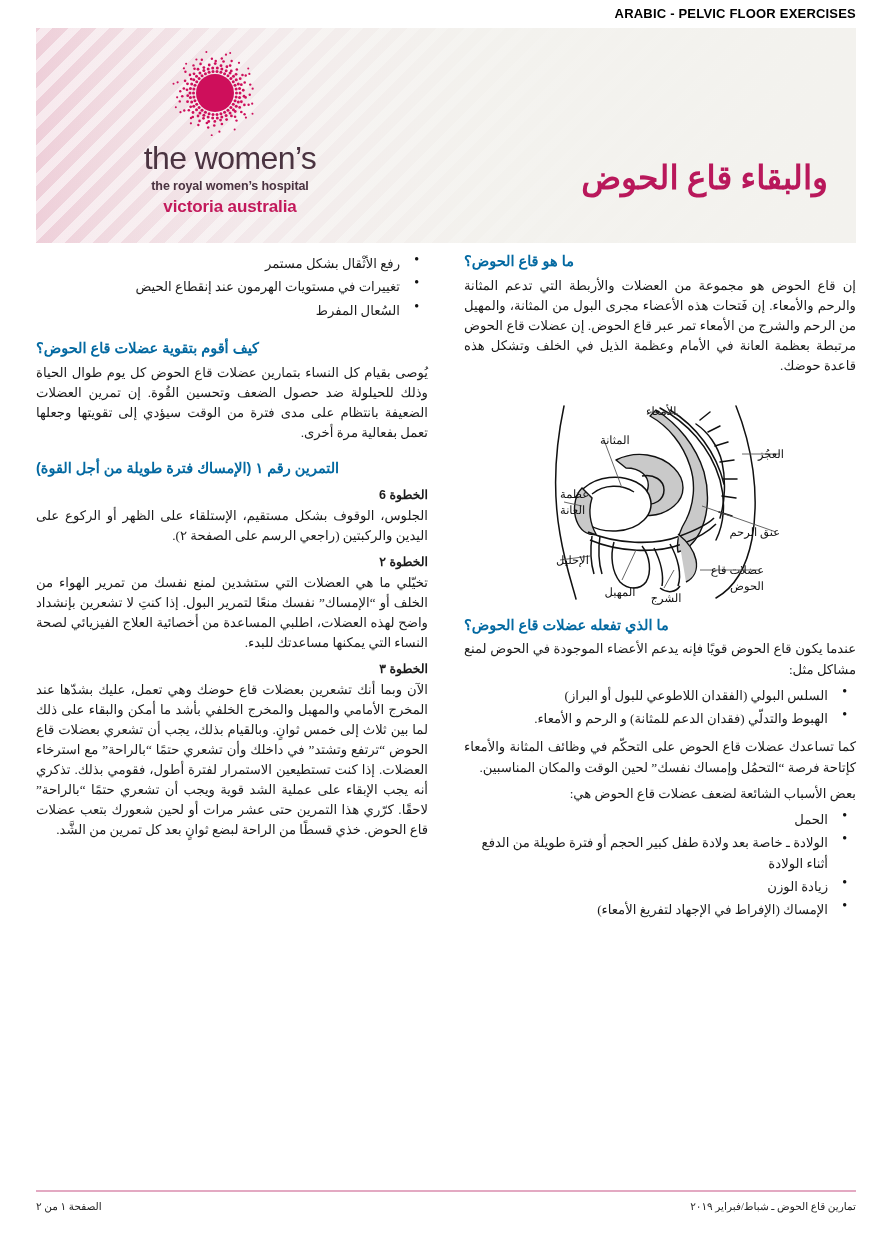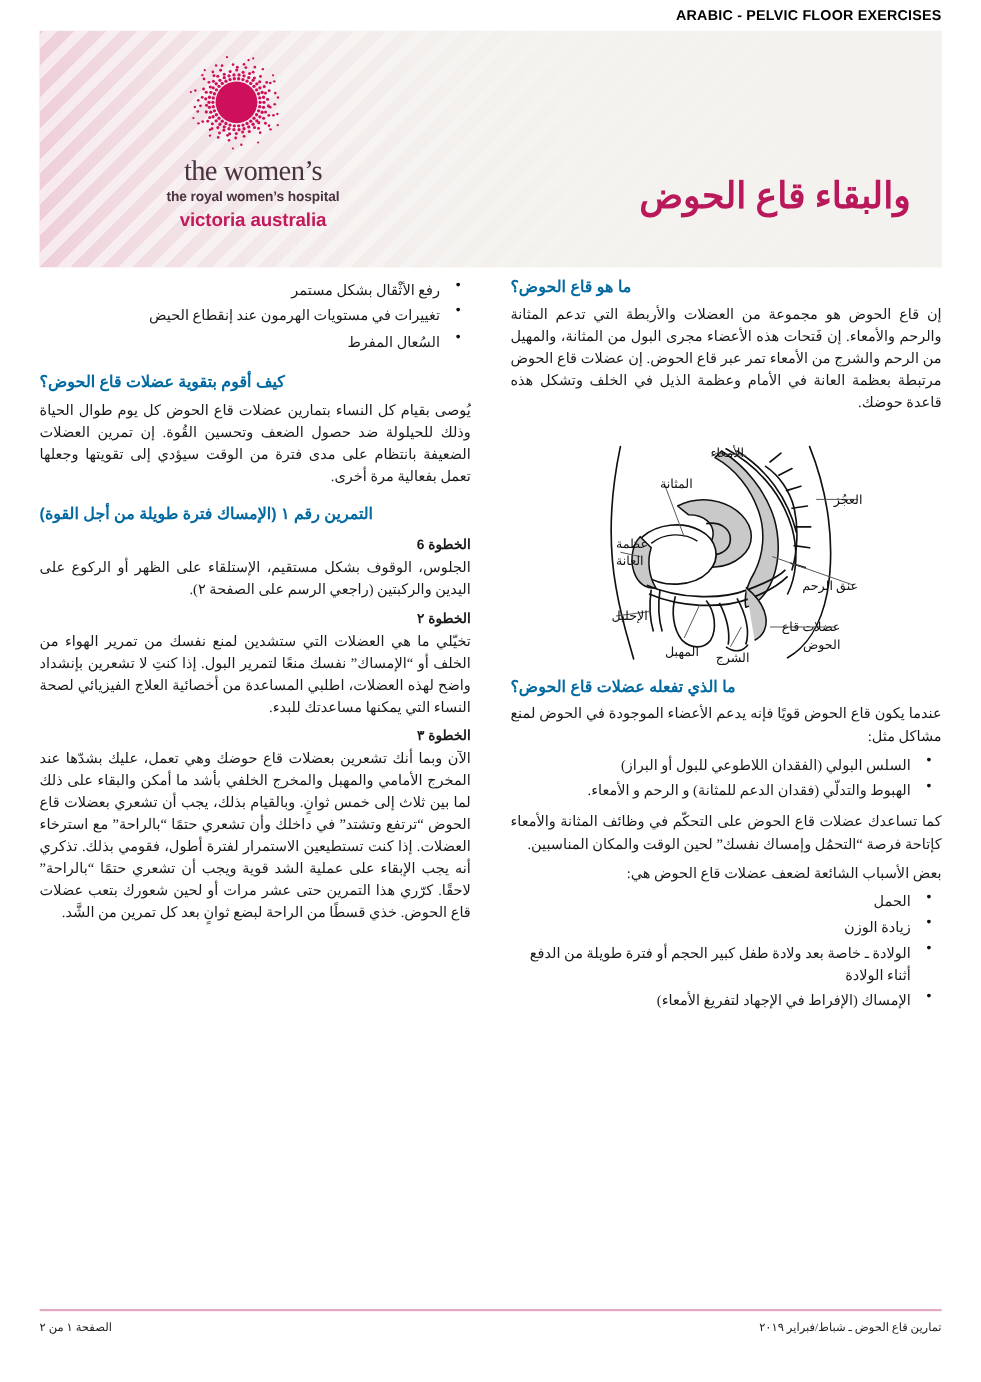--- a/index.html
+++ b/index.html
@@ -78,22 +78,22 @@
   }
   .logo-word {
     position: absolute;
     left: 0;
     top: 92px;
     width: 180px;
     text-align: center;
     direction: ltr;
   }
   .logo-the-womens {
-    font-family: Liberation Serif, serif;
-    font-size: 26px;
+    font-family: Liberation Sans, sans-serif;
+    font-size: 32px;
     font-weight: 400;
     color: #4a3340;
     letter-spacing: -.6px;
     line-height: 1.05;
   }
   .logo-sub {
     font-family: "Liberation Sans", sans-serif;
     font-size: 12.5px;
     font-weight: 700;
     color: #4a3340;
@@ -494,22 +494,22 @@
     <p class="body">عندما يكون قاع الحوض قويًا فإنه يدعم الأعضاء الموجودة في الحوض لمنع مشاكل مثل:</p>
     <ul class="bul">
       <li>السلس البولي (الفقدان اللاطوعي للبول أو البراز)</li>
       <li>الهبوط والتدلّي (فقدان الدعم للمثانة) و الرحم و الأمعاء.</li>
     </ul>
     <p class="body">كما تساعدك عضلات قاع الحوض على التحكّم في وظائف المثانة والأمعاء كإتاحة فرصة “التحمُل وإمساك نفسك” لحين الوقت والمكان المناسبين.</p>
 
     <p class="body">بعض الأسباب الشائعة لضعف عضلات قاع الحوض هي:</p>
     <ul class="bul">
       <li>الحمل</li>
+      <li>الولادة ـ خاصة بعد ولادة طفل كبير الحجم أو فترة طويلة من الدفع أثناء الولادة</li>
       <li>زيادة الوزن</li>
-      <li>الولادة ـ خاصة بعد ولادة طفل كبير الحجم أو فترة طويلة من الدفع أثناء الولادة</li>
       <li>الإمساك (الإفراط في الإجهاد لتفريغ الأمعاء)</li>
     </ul>
   </div>
 
   <div class="col col-left">
 
     <ul class="bul">
       <li>رفع الأثْقال بشكل مستمر</li>
       <li>تغييرات في مستويات الهرمون عند إنقطاع الحيض</li>
       <li>السُعال المفرط</li>

